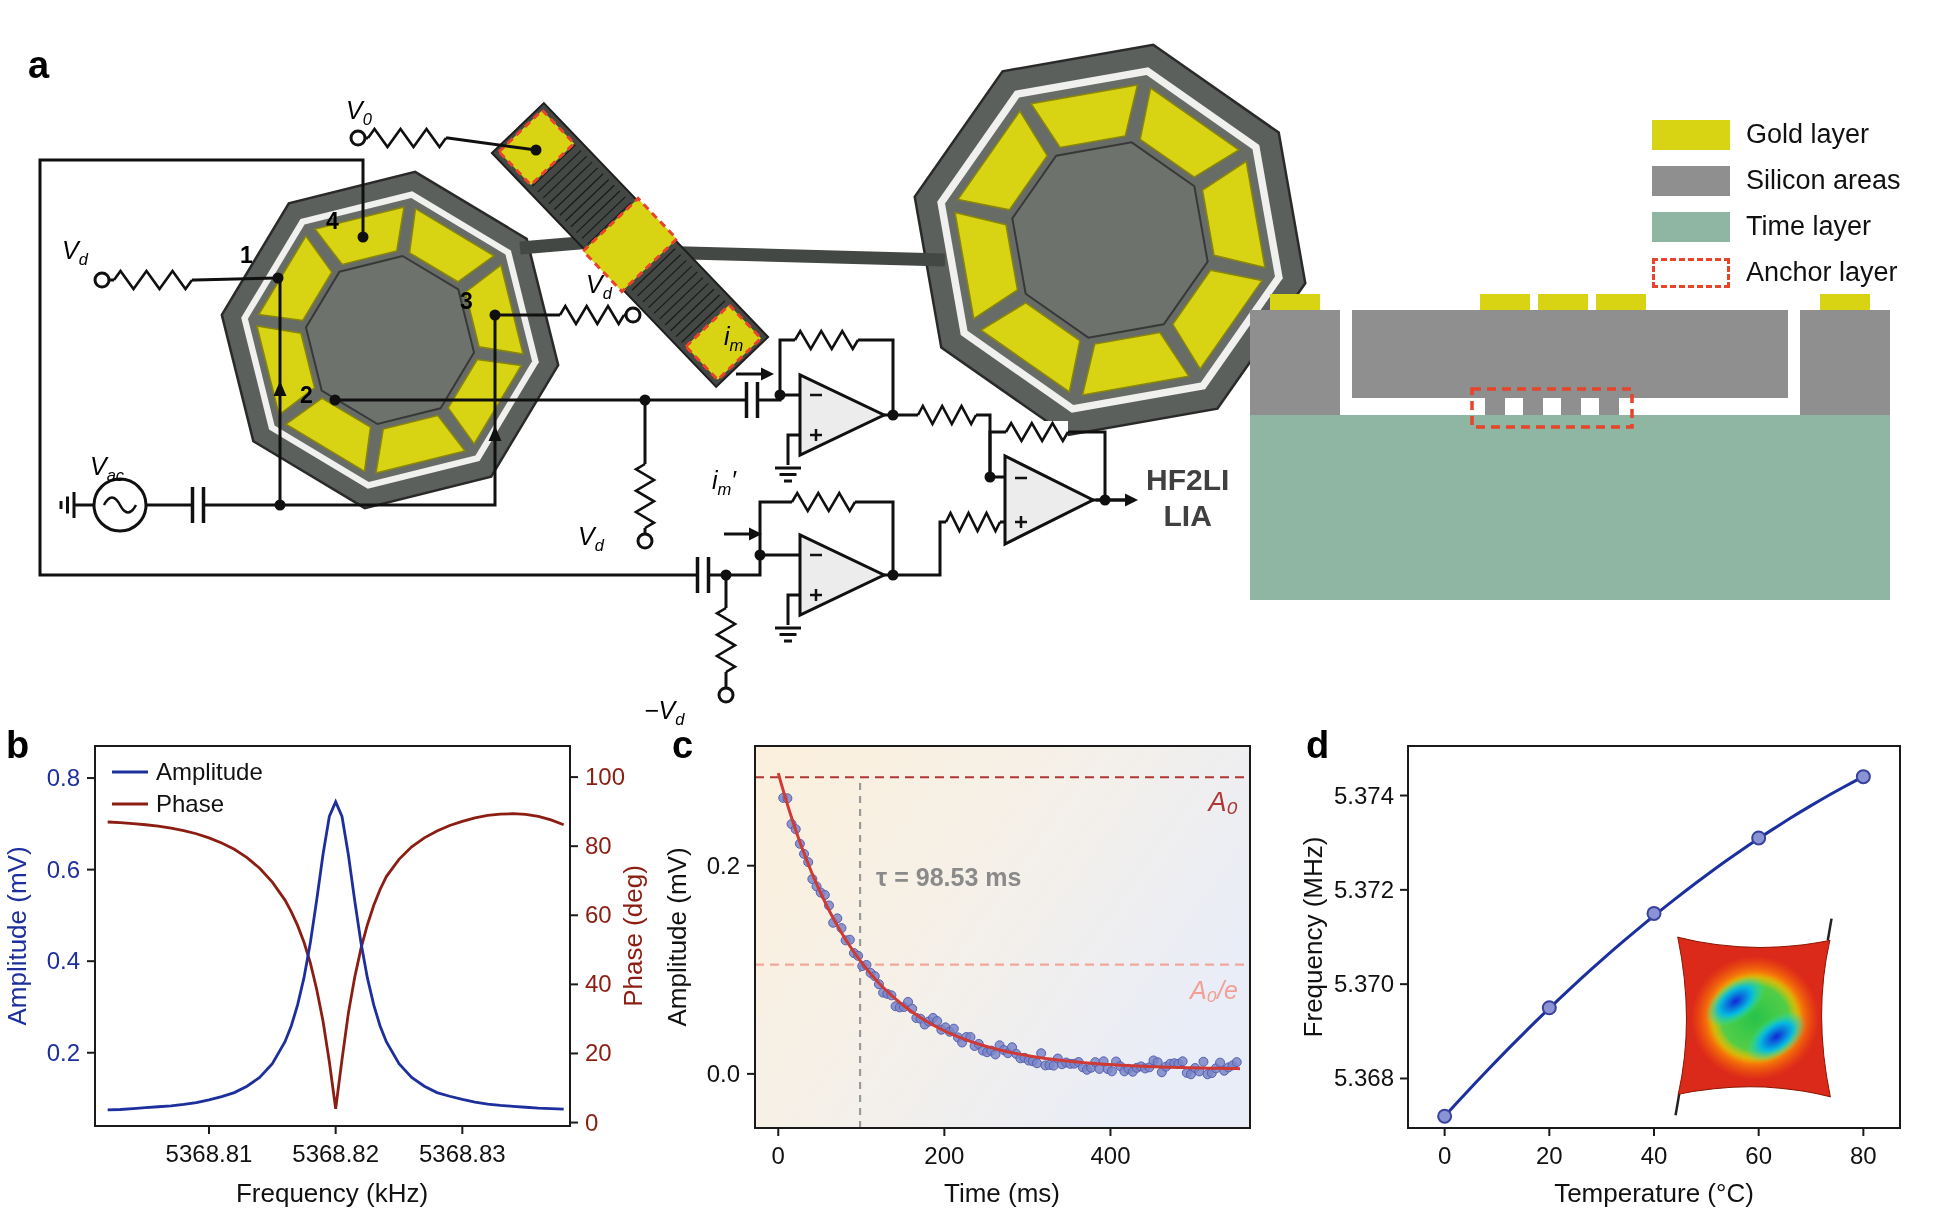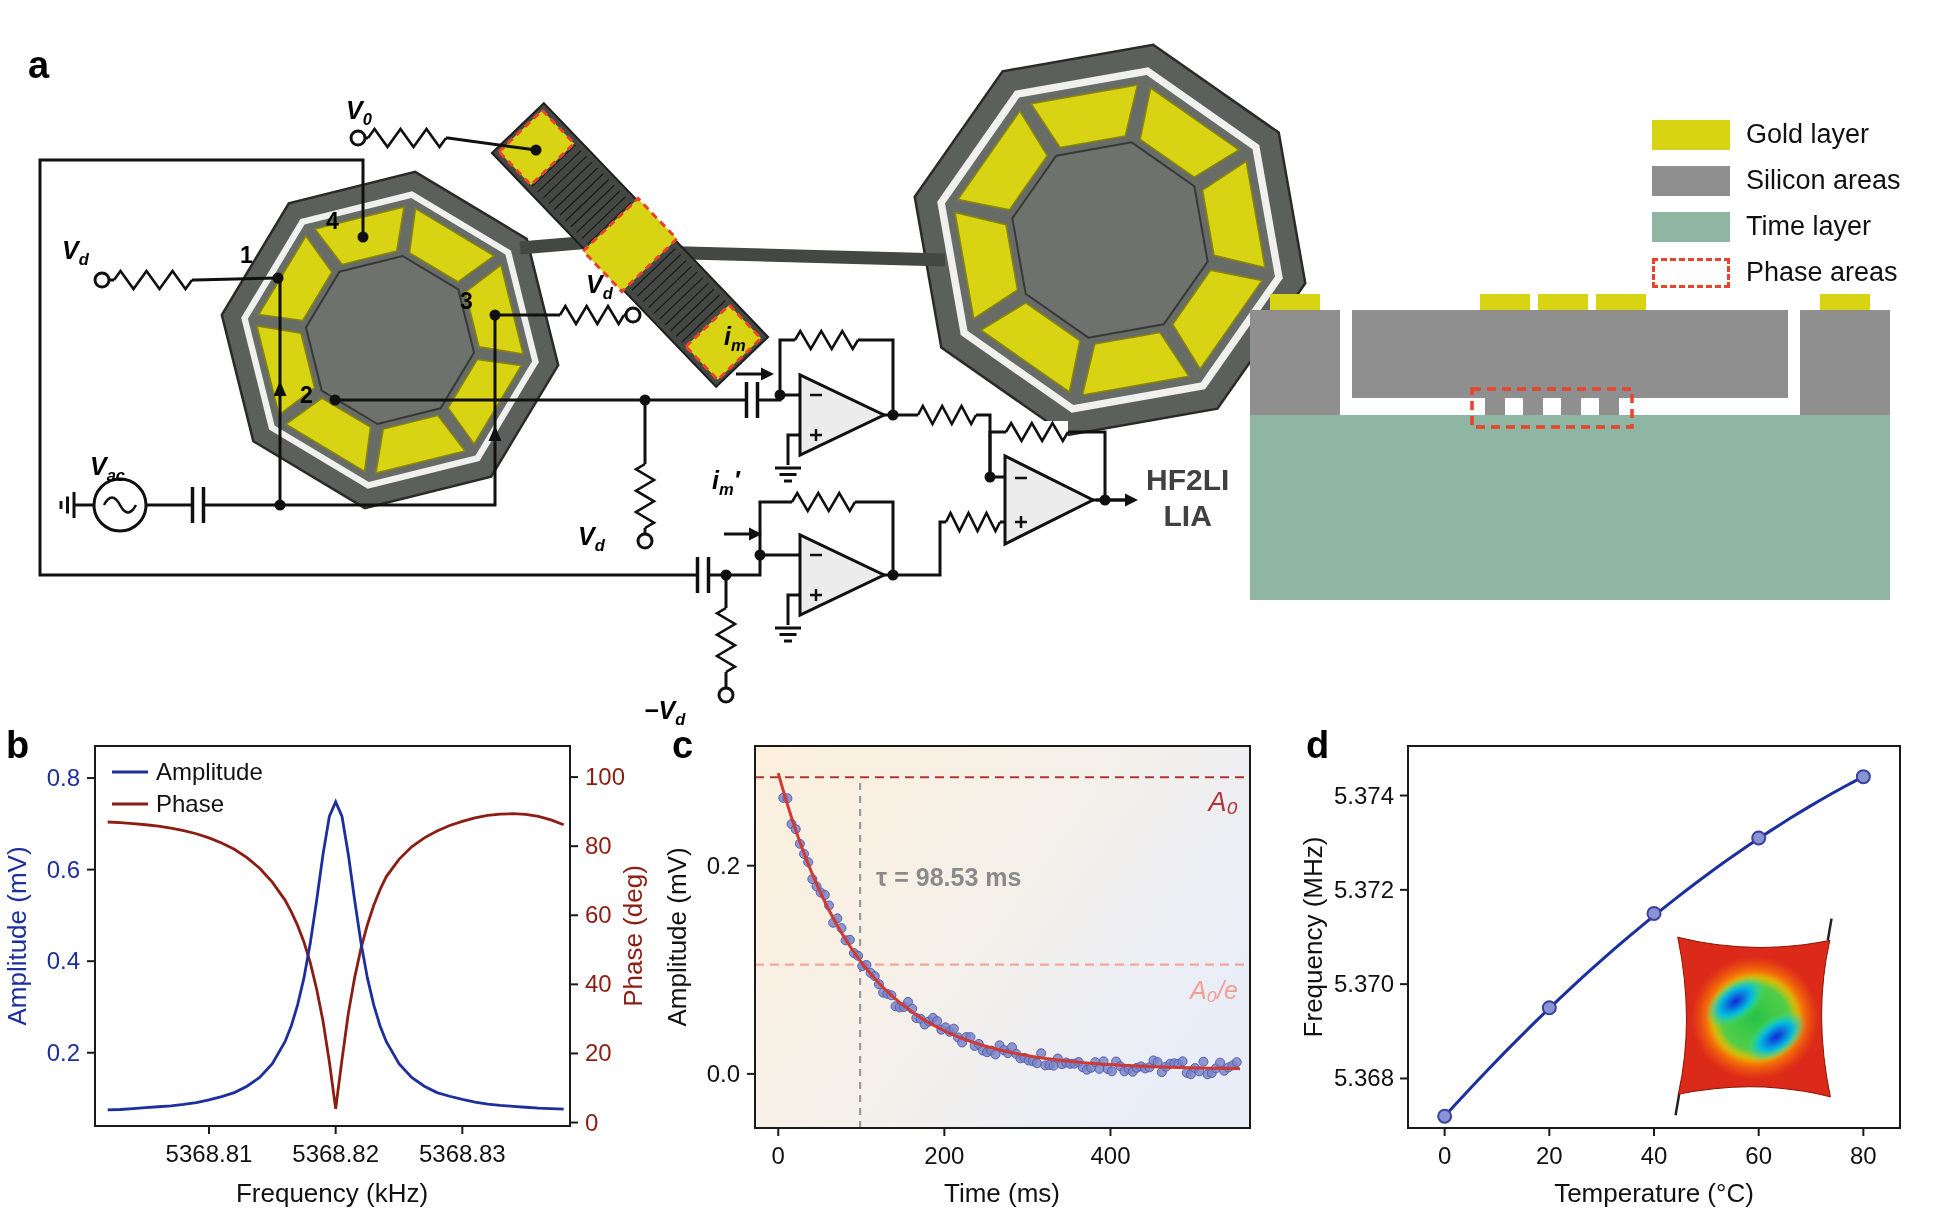--- a/index.html
+++ b/index.html
@@ -1,20 +1,20 @@
 <!DOCTYPE html>
 <html><head>
 <meta charset="utf-8">
 <style>
   html,body{margin:0;padding:0;background:#ffffff;}
   .fig{position:relative;width:1939px;height:1219px;background:#fff;
        font-family:"Liberation Sans",sans-serif;overflow:hidden;}
   svg{position:absolute;}
   .plab{position:absolute;font-weight:700;font-size:38px;color:#000;}
-  .alab{position:absolute;font-style:italic;font-weight:700;font-size:25px;color:#000;white-space:nowrap;}
+  .alab{position:absolute;font-style:italic;font-weight:400;font-size:25px;color:#000;white-space:nowrap;}
   .alab sub{font-size:0.66em;}
   .elab{position:absolute;font-weight:700;font-size:23px;color:#000;}
   .device{position:absolute;color:#404040;font-weight:700;font-size:30px;line-height:36px;text-align:center;}
   .legend{position:absolute;left:1652px;top:118px;display:flex;flex-direction:column;gap:14px;}
   .lrow{display:flex;align-items:flex-end;gap:16px;height:32px;}
   .lsw{width:78px;height:30px;box-sizing:border-box;flex:0 0 auto;}
   .ltxt{font-size:27px;color:#111;white-space:nowrap;}
 </style>
 </head>
 <body>
@@ -227,21 +227,21 @@
     <div class="lrow">
       <span class="lsw" style="background: rgb(143, 143, 143);"></span>
       <span class="ltxt">Silicon areas</span>
     </div>
     <div class="lrow">
       <span class="lsw" style="background: rgb(143, 182, 163);"></span>
       <span class="ltxt">Time layer</span>
     </div>
     <div class="lrow">
       <span class="lsw" style="background: rgb(255, 255, 255); border: 3px dashed rgb(232, 67, 43);"></span>
-      <span class="ltxt">Phase areas</span>
+      <span class="ltxt">Anchor layer</span>
     </div>
   </div>
 
   <svg style="left:1240px;top:285px" width="660" height="330" viewBox="0 0 660 330">
     <g>
       <rect x="10" y="130" width="640" height="185" fill="#8fb6a3"></rect>
     </g>
     <g>
       <rect x="10" y="25" width="90" height="105" fill="#8f8f8f"></rect>
       <rect x="560" y="25" width="90" height="105" fill="#8f8f8f"></rect>

